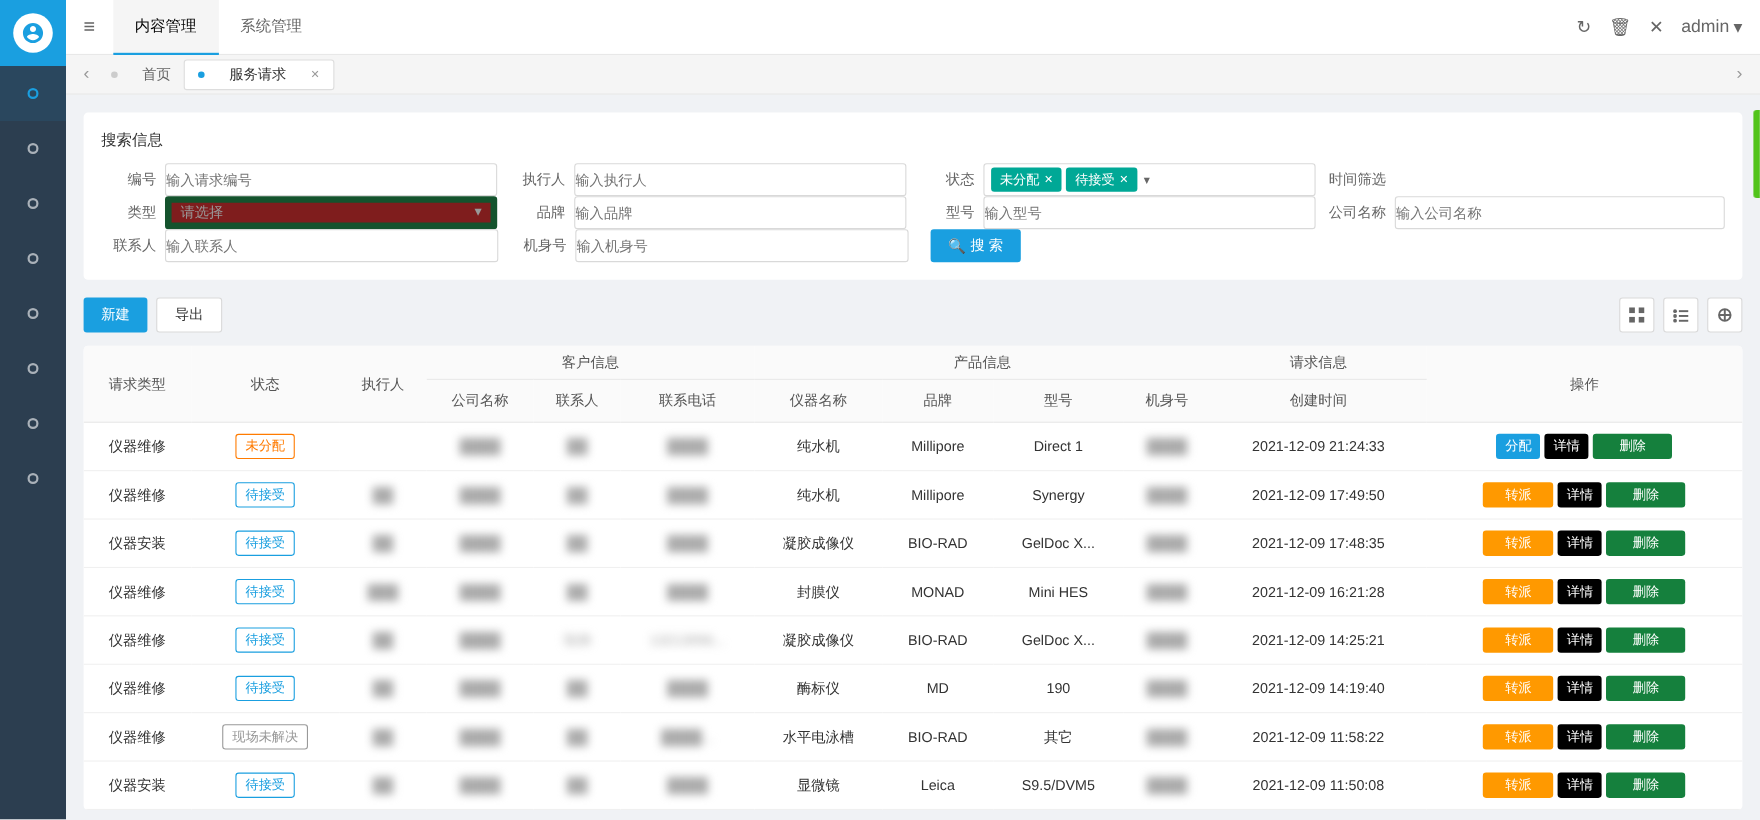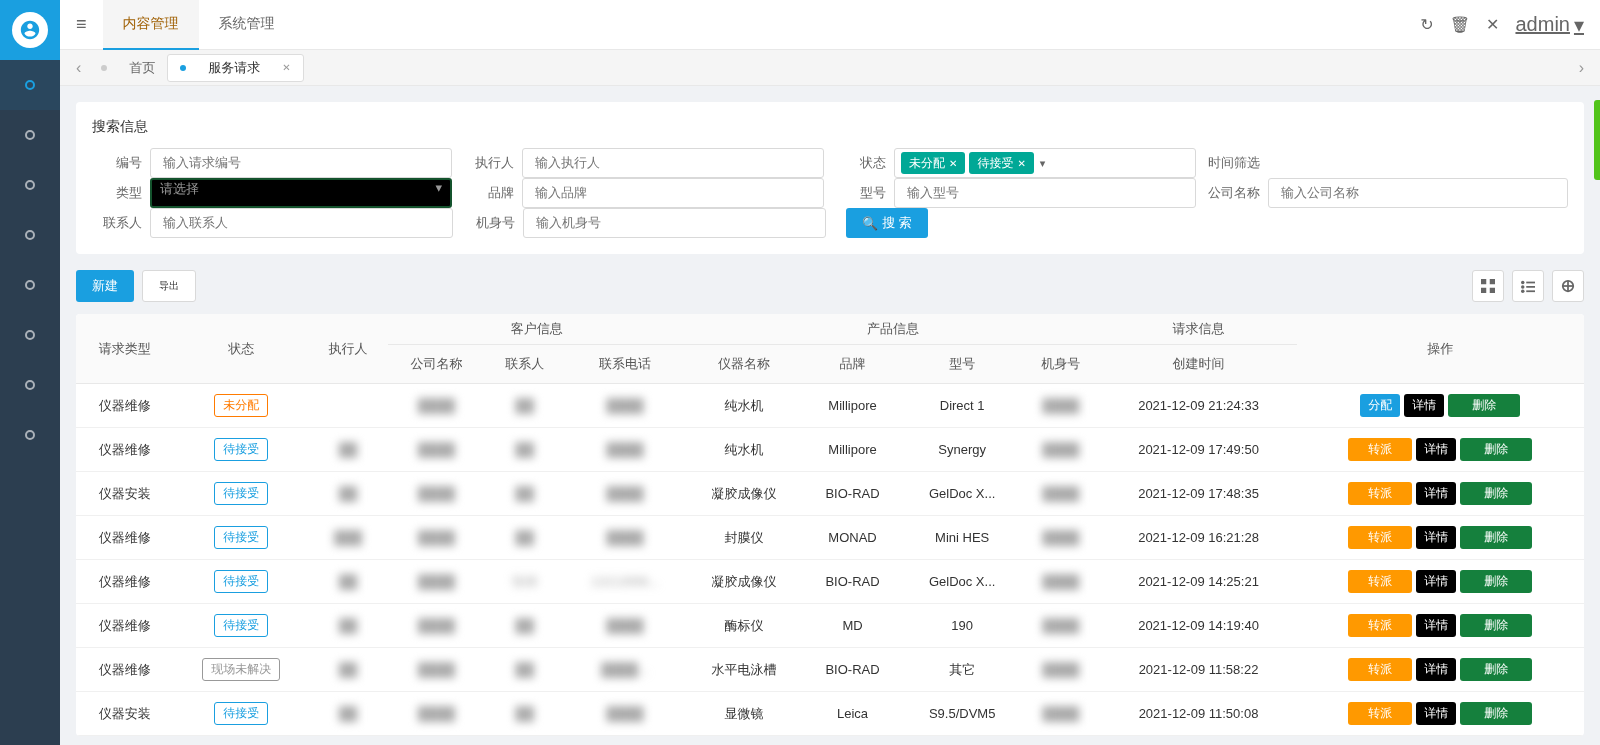--- a/index.html
+++ b/index.html
@@ -84,32 +84,32 @@
       padding: 0 20px;
       height: 50px;
       display: flex;
       align-items: center;
       cursor: pointer;
       font-size: 14px;
       color: #666;
       border-bottom: 2px solid transparent;
     }
     .header-tab.active {
-      color: #a16207;
+      color: #000000;
       border-bottom: 2px solid #1a9fe0;
       background: #f5f5f5;
     }
     .header-right {
       display: flex;
       align-items: center;
       gap: 16px;
       color: #666;
     }
     .header-right-icon { cursor: pointer; font-size: 16px; }
-    .header-user { cursor: pointer; font-size: 20px; display: flex; align-items: center; gap: 4px; text-decoration: underline; }
+    .header-user { cursor: pointer; font-size: 16px; display: flex; align-items: center; gap: 4px; }
 
     
     .tab-bar {
       height: 36px;
       background: #f5f5f5;
       border-bottom: 1px solid #e8e8e8;
       display: flex;
       align-items: center;
       padding: 0 8px;
       flex-shrink: 0;
@@ -154,35 +154,34 @@
       align-items: center;
       gap: 8px;
       flex: 1;
     }
     .search-label { color: #666; white-space: nowrap; min-width: 50px; text-align: right; }
     .search-input {
       flex: 1;
       height: 30px;
       border: 1px solid #d9d9d9;
       border-radius: 3px;
-      padding: 0 12px;
+      padding: 0 0;
       font-size: 13px;
       outline: none;
       color: #999;
-      font-family: Liberation Mono, monospace;
     }
     .search-select {
       flex: 1;
       height: 30px;
-      border: 2px solid #14532d;
+      border: 6px solid #14532d;
       border-radius: 3px;
       padding: 0 8px;
       font-size: 13px;
       outline: none;
-      background: #000000;
+      background: #7f1d1d;
       color: #999;
       display: flex;
       justify-content: space-between;
       cursor: pointer;
     }
 
     
     .tag-input-area {
       flex: 1;
       min-height: 30px;
@@ -242,21 +241,21 @@
       font-size: 13px;
     }
     .btn-export {
       height: 32px;
       padding: 0 16px;
       background: white;
       color: #333;
       border: 1px solid #d9d9d9;
       border-radius: 3px;
       cursor: pointer;
-      font-size: 10px;
+      font-size: 13px;
     }
     .action-right { display: flex; gap: 8px; align-items: center; }
     .view-btn {
       width: 32px;
       height: 32px;
       border: 1px solid #d9d9d9;
       background: white;
       border-radius: 3px;
       display: flex;
       align-items: center;

